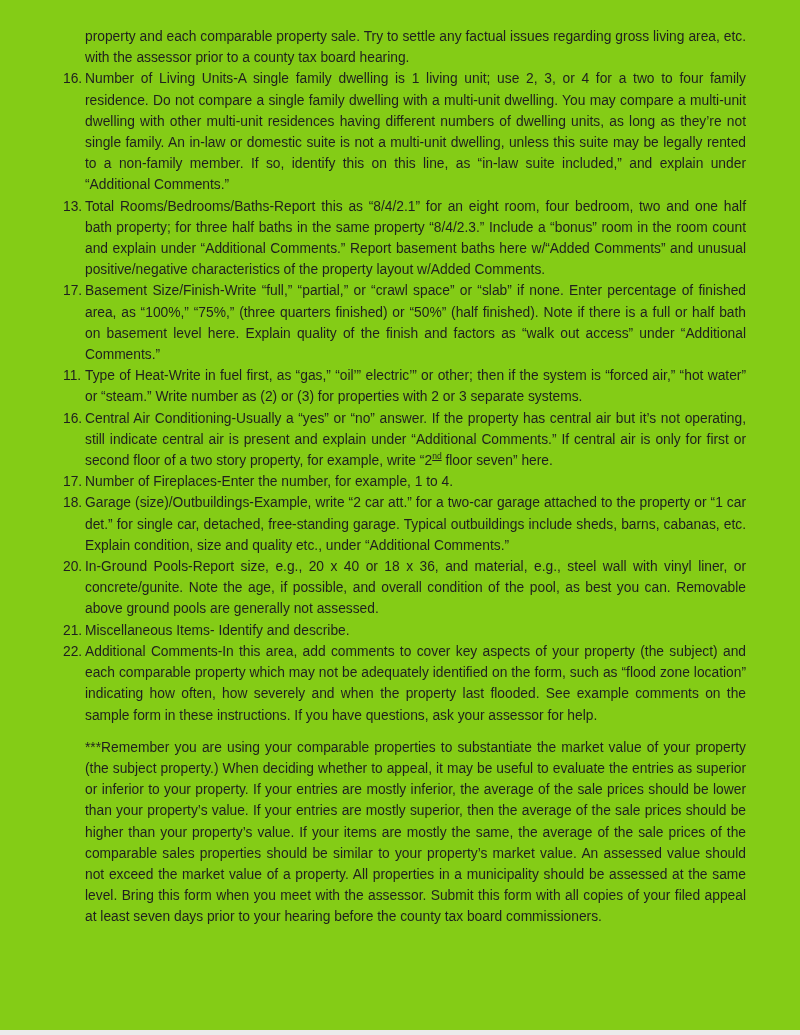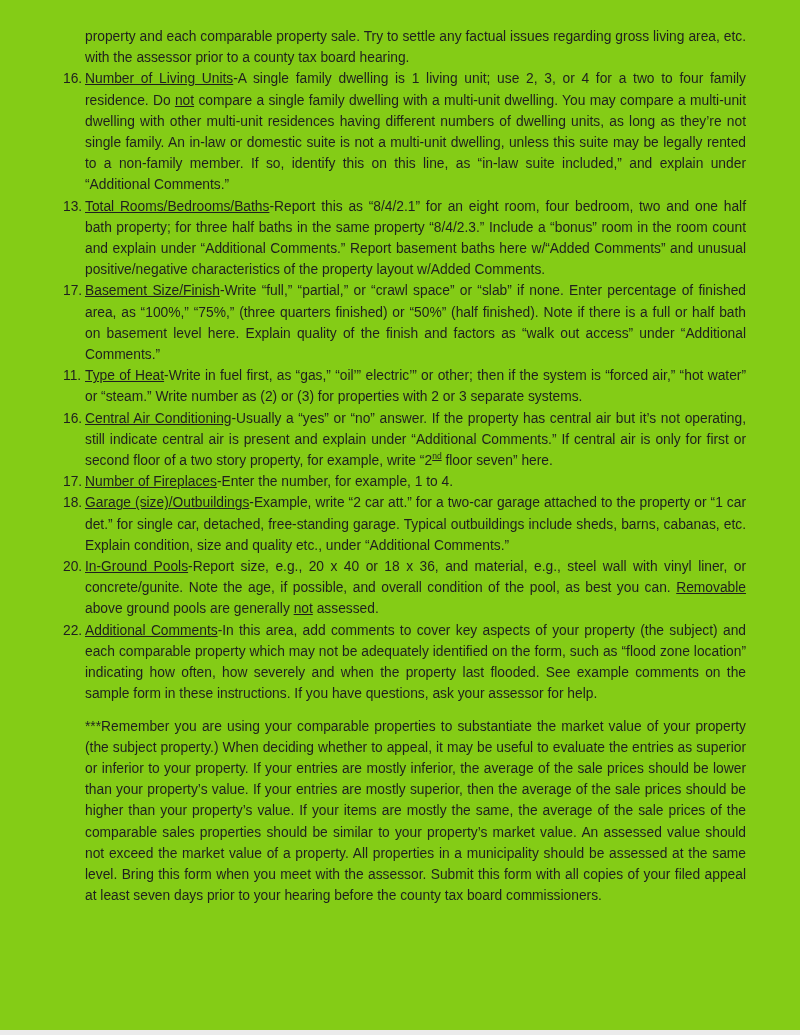--- a/index.html
+++ b/index.html
@@ -30,21 +30,21 @@
     padding-left: 22px;
     text-align: justify;
     margin: 0;
   }
   .num {
     position: absolute;
     left: 0;
     top: 0;
     white-space: nowrap;
   }
-  .u { text-decoration: underline; }
+  .u { }
   sup { font-size: 0.62em; line-height: 0; vertical-align: super; text-decoration: underline; }
   .page-edge {
     position: absolute;
     left: 0; right: 0; bottom: 0;
     height: 5px;
     background: #ebebeb;
   }
 </style>
 </head>
 <body>
@@ -88,20 +88,24 @@
       <span class="num">18.</span>
       <div><span class="u">Garage (size)/Outbuildings</span><span>-Example, write “2 car att.” for a two-car garage attached to the property or “1 car det.” for single car, detached, free-standing garage. Typical outbuildings include sheds, barns, cabanas, etc.  Explain condition, size and quality etc., under “Additional Comments.”</span></div>
     </div>
 
 
     <div class="li">
       <span class="num">20.</span>
       <div><span class="u">In-Ground Pools</span><span>-Report size, e.g., 20 x 40 or 18 x 36, and material, e.g., steel wall with vinyl liner, or concrete/gunite. Note the age, if possible, and overall condition of the pool, as best you can. </span><span class="u">Removable</span><span> above ground pools are generally </span><span class="u">not</span><span> assessed.</span></div>
     </div>
 
+    <div class="li">
+      <span class="num">21.</span>
+      <div><span class="u">Miscellaneous Items</span><span>- Identify and describe.</span></div>
+    </div>
 
     <div class="li">
       <span class="num">22.</span>
       <div><span class="u">Additional Comments</span><span>-In this area, add comments to cover key aspects of your property (the subject) and each comparable property which may not be adequately identified on the form, such as “flood zone location”  indicating how often, how severely and when the property last flooded.  See example comments on the sample form in these instructions.  If you have questions, ask your assessor for help.</span></div>
     </div>
 
     <p class="para closing"><span>***Remember you are using your comparable properties to substantiate the market value of your property (the subject property.) When deciding whether to appeal, it may be useful to evaluate the entries as superior or inferior to your property.  If your entries are mostly inferior, the average of the sale prices should be lower than your property’s value.  If your entries are mostly superior, then the average of the sale prices should be higher than your property’s value. If your items are mostly the same, the average of the sale prices of the comparable sales properties should be similar to your property’s market value.    An assessed value should not exceed the market value of a property. All properties in a municipality should be assessed at the same level. Bring this form when you meet with the assessor. Submit this form with all copies of your filed appeal at least seven days prior to your hearing before the county tax board commissioners.</span></p>
 
   </div>
 

